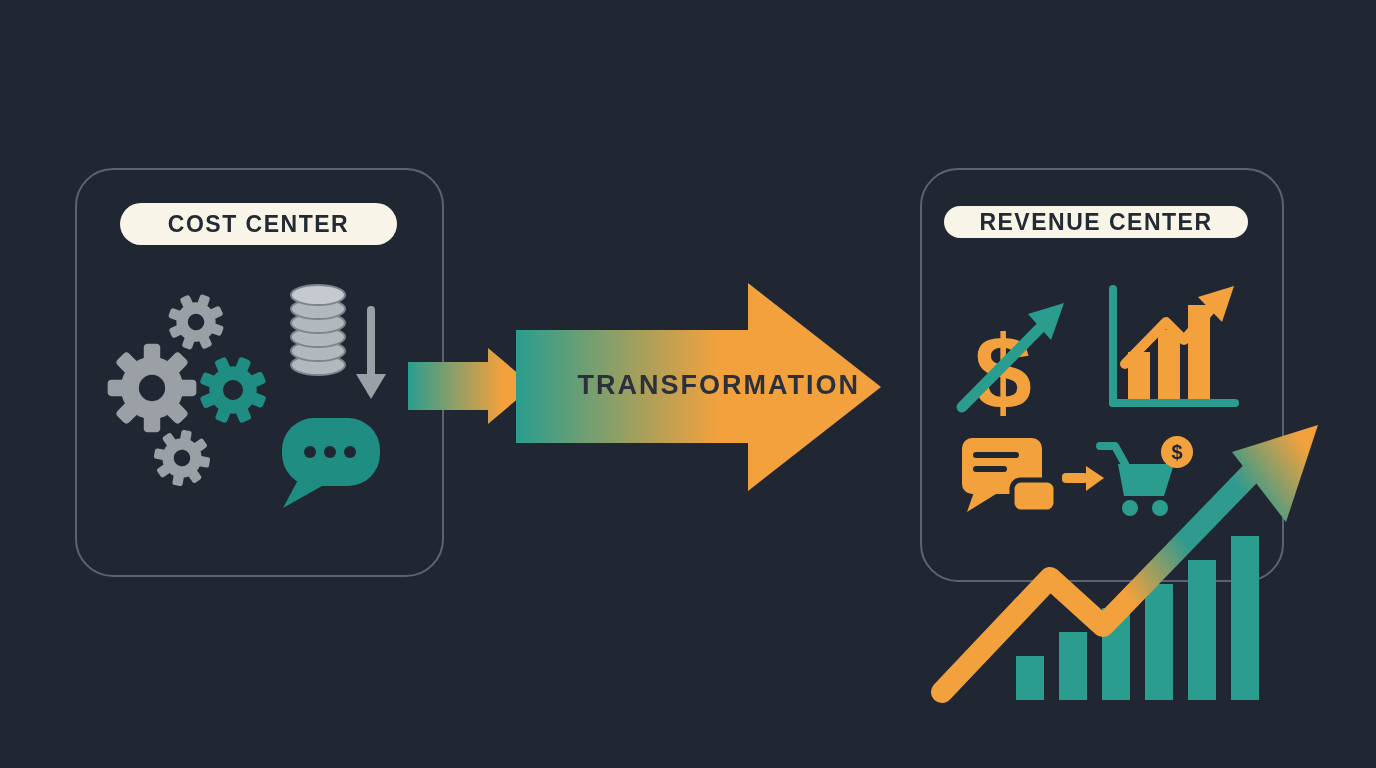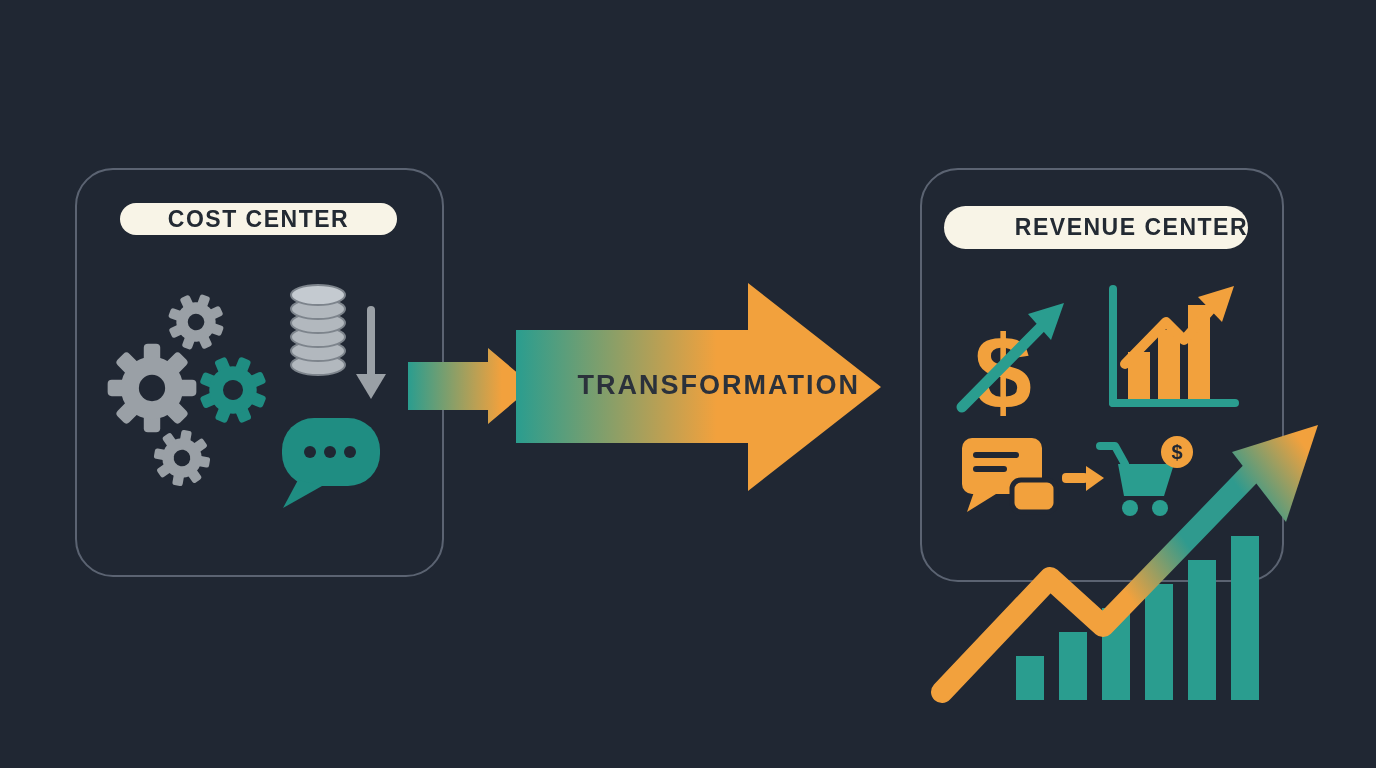--- a/index.html
+++ b/index.html
@@ -38,22 +38,22 @@
     justify-content: center;
     background: #f8f4e7;
     border-radius: 24px;
     color: #232a33;
     font-weight: 700;
     letter-spacing: 1.5px;
     font-size: 23px;
     white-space: nowrap;
     z-index: 3;
   }
-  .pill-cost    { left: 120px; top: 203px; width: 277px; height: 32px; }
-  .pill-revenue { left: 944px; top: 206px; width: 304px; height: 43px; justify-content: flex-end; }
+  .pill-cost    { left: 120px; top: 203px; width: 277px; height: 42px; }
+  .pill-revenue { left: 944px; top: 206px; width: 304px; height: 32px; }
 
   .transformation-label {
     position: absolute;
     left: 540px;
     top: 370px;
     width: 320px;
     text-align: right;
     color: #2b313b;
     font-size: 27px;
     font-weight: 700;

